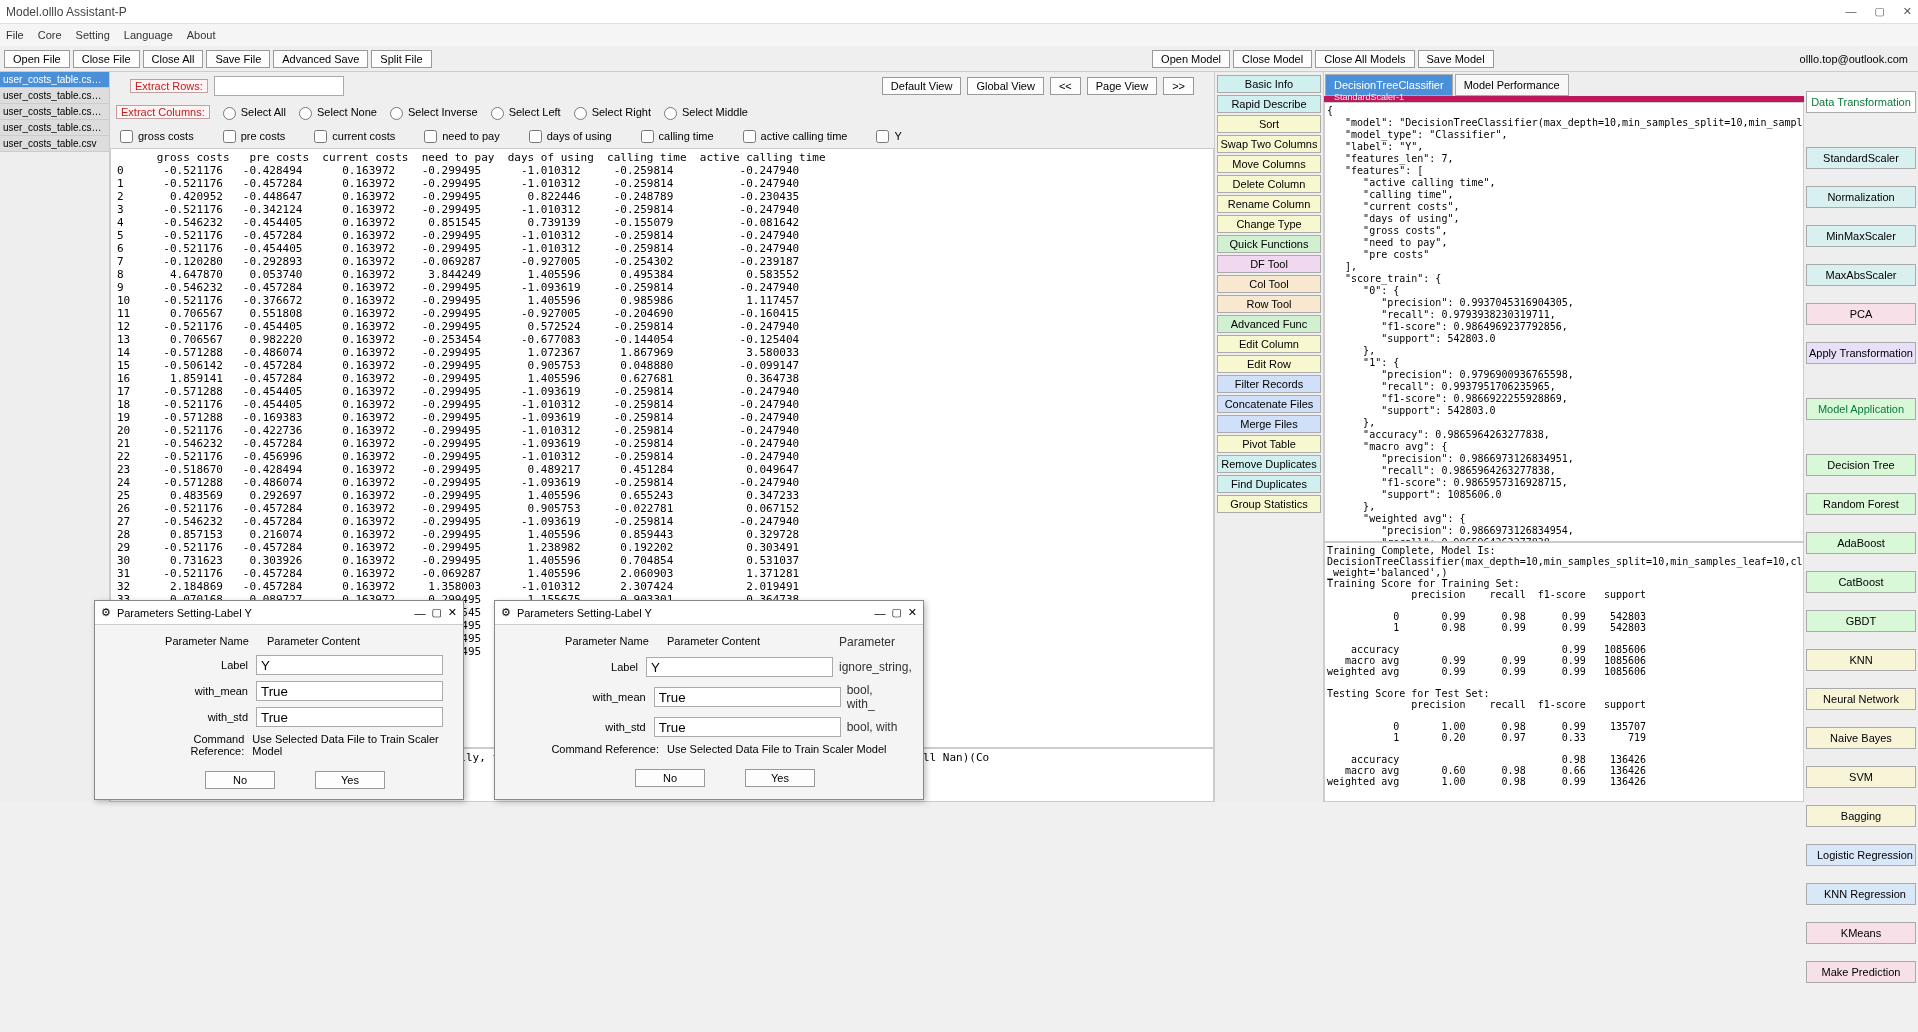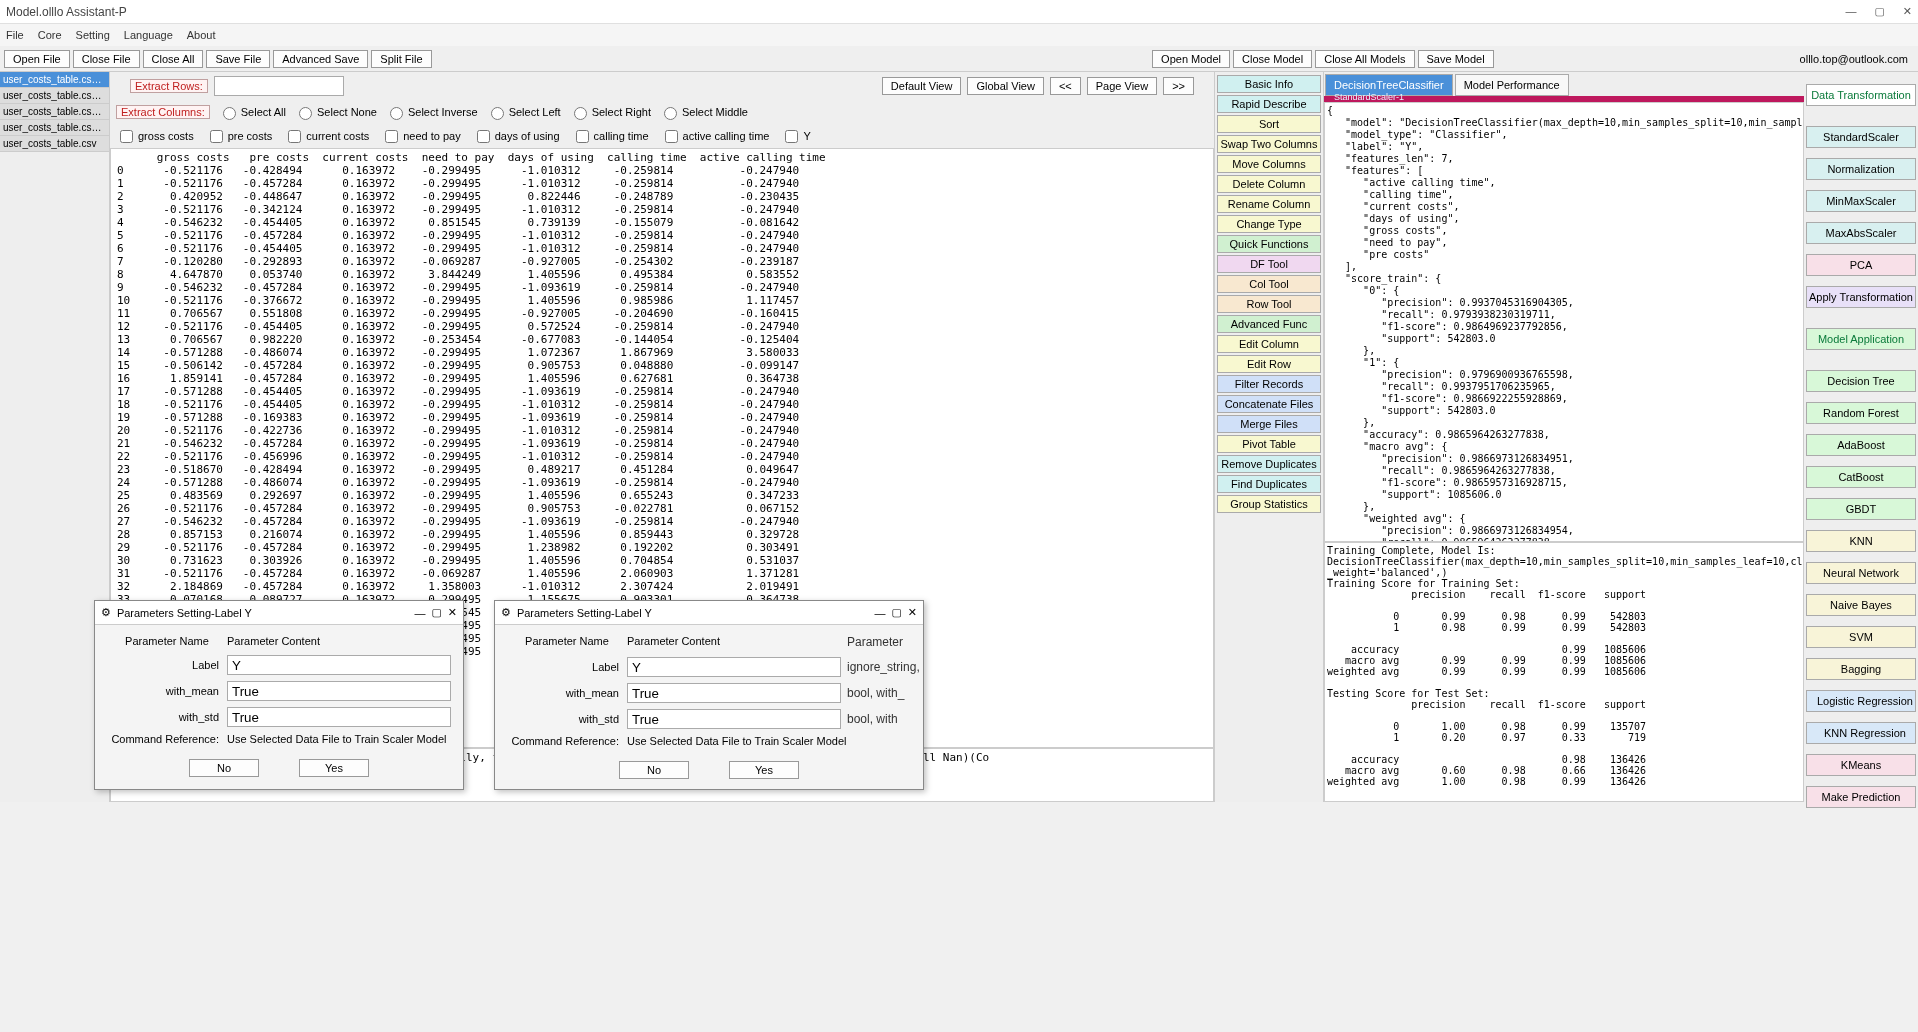--- a/index.html
+++ b/index.html
@@ -21,21 +21,21 @@
 .files-col { width:110px; background:#eee; border-right:1px solid #ccc; overflow:hidden;}
 .file-tab { padding:2px 3px; font-size:10px; white-space:nowrap; overflow:hidden; text-overflow:ellipsis; background:#ddd; border-bottom:1px solid #ccc;}
 .file-tab.active { background:#4a90d9; color:#fff;}
 
 .center-col { flex:1; display:flex; flex-direction:column; min-width:0;}
 .extract-row { height:28px; display:flex; align-items:center; gap:6px; padding:2px 20px; background:#efefef;}
 .extract-lbl { color:#c02020; font-weight:500; padding:0 4px; border:1px solid #c0a0a0; background:#fff3f3; font-size:11px;}
 .extract-input { width:130px; height:20px; border:1px solid #aaa;}
 .select-row { height:24px; display:flex; align-items:center; gap:8px; padding:0 6px; background:#efefef;}
 .select-row label { display:flex; align-items:center; gap:2px;}
-.chk-row { height:24px; display:flex; align-items:center; gap:12px; padding:0 6px; background:#efefef; overflow:hidden;}
+.chk-row { height:24px; display:flex; align-items:center; gap:25px; padding:0 6px; background:#efefef; overflow:hidden;}
 .chk-row label { display:flex; align-items:center; gap:2px; white-space:nowrap;}
 .data-grid { flex:1; background:#fff; border:1px solid #ccc; font-family:"Consolas",monospace; font-size:11px; overflow:auto; white-space:pre; padding:2px 6px; line-height:13px;}
 .log-area { height:54px; background:#fff; border:1px solid #ccc; font-family:"Consolas",monospace; font-size:11px; padding:2px 4px; overflow:hidden; }
 
 .actions-col { width:110px; background:#eee; border-left:1px solid #ccc; border-right:1px solid #ccc; display:flex; flex-direction:column; padding:2px;}
 .act-btn { border:1px solid #aaa; margin:1px 0; padding:2px 0; font-size:11px; text-align:center; background:#f8f8e8; cursor:pointer;}
 .act-btn.cyan { background:#d0f0f0;}
 .act-btn.pink { background:#f0d8f0;}
 .act-btn.green { background:#d0f0d0;}
 .act-btn.blue { background:#d0e0f8;}
@@ -43,34 +43,34 @@
 .act-btn.yellow { background:#f8f8d0;}
 
 .right-col { width:480px; display:flex; flex-direction:column;}
 .model-tabs { height:30px; background:#eee; display:flex; border-bottom:6px solid #be185d;}
 .model-tab { padding:4px 8px; font-size:11px; border:1px solid #aaa; background:#f8f8f8; margin:2px 1px 0 1px; line-height:12px;}
 .model-tab.active { background:#4a90d9; color:#fff;}
 .json-pane { flex:1; background:#fff; border:1px solid #ccc; font-family:"Consolas",monospace; font-size:10px; white-space:pre; overflow:auto; padding:2px; line-height:12px;}
 .train-log { height:260px; background:#fff; border:1px solid #ccc; font-family:"Consolas",monospace; font-size:10px; white-space:pre; overflow:hidden; padding:2px;}
 
 .algo-col { width:114px; background:#eee; display:flex; flex-direction:column; padding:2px;}
-.algo-btn { border:1px solid #aaa; margin:10px 0; padding:4px 0; font-size:11px; text-align:center; cursor:pointer;}
+.algo-btn { border:1px solid #aaa; margin:17px 0; padding:4px 0; font-size:11px; text-align:center; cursor:pointer;}
 .algo-head { color:#0a7a3a; font-weight:500;}
 .algo-btn.green { background:#d8f8d8;}
 .algo-btn.cyan { background:#d8f0f0;}
 .algo-btn.pink { background:#f8e0e8;}
 .algo-btn.violet{ background:#e8e0f8;}
 .algo-btn.yellow{ background:#f8f4d8;}
 .algo-btn.blue{ background:#d8e8f8;padding-left:8px;}
 
 .dialogs-row { position:absolute; left:94px; top:600px; display:flex; gap:30px;}
 .dlg { width:370px; background:#f4f4f4; border:1px solid #888; box-shadow:2px 2px 6px rgba(0,0,0,.25);}
 .dlg-title { height:24px; display:flex; align-items:center; padding:0 6px; background:#fff; border-bottom:1px solid #ccc; font-size:11px; gap:6px;}
 .dlg-title .t { flex:1;}
-.dlg-body { padding:10px 12px; font-size:11px;}
+.dlg-body { padding:10px 20px; font-size:11px;margin-left:32px;}
 .dlg-row { display:flex; align-items:center; margin:6px 0;}
 .dlg-row .lbl { width:120px; text-align:right; padding-right:8px;}
 .dlg-row input { flex:1; height:20px; border:1px solid #aaa; padding:0 4px;}
 .dlg-hdr { display:flex; font-weight:500; margin-bottom:8px;}
 .dlg-btns { display:flex; justify-content:center; gap:40px; margin-top:14px;}
 .dlg-btns .btn { width:70px; text-align:center;}
 .dlg2 { width:430px;}
 .dlg2 .extra { width:70px; font-size:12px; color:#333; padding-left:6px;}
 </style>
 </head>

